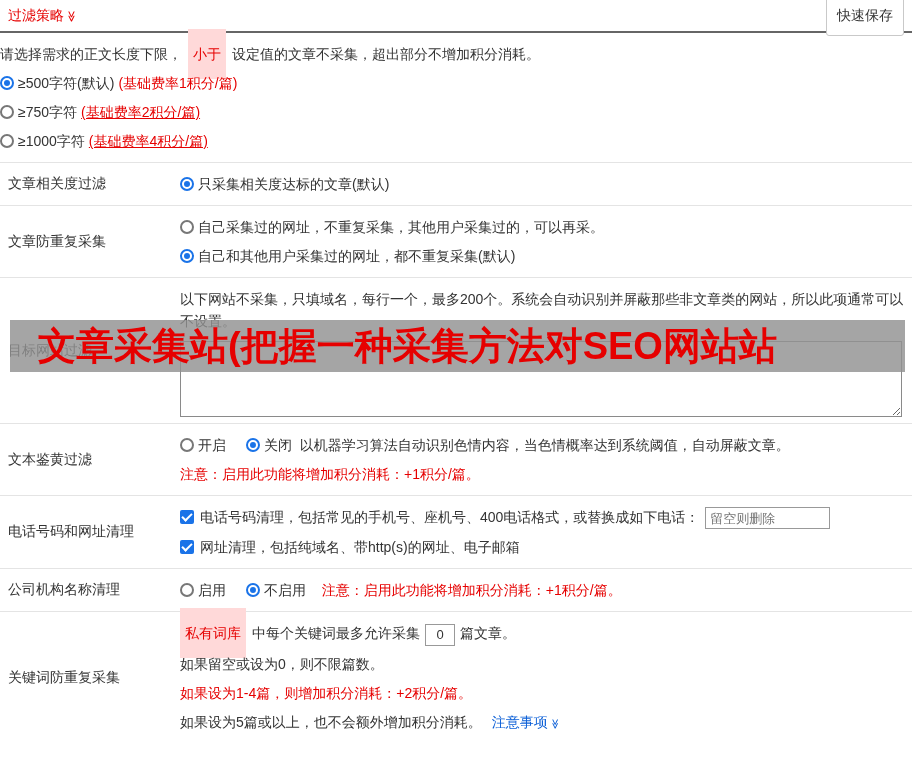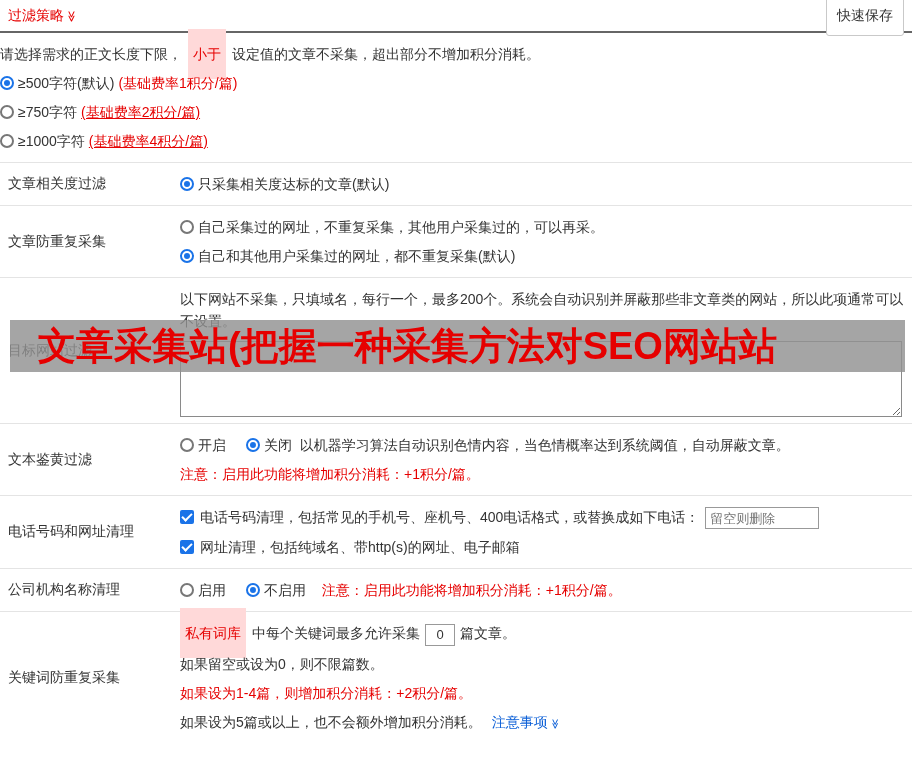--- a/index.html
+++ b/index.html
@@ -50,21 +50,21 @@
     margin-right: 6px; cursor: pointer;
   }
   .checkbox::after {
     content: ""; position: absolute; left: 4px; top: 1px; width: 4px; height: 8px;
     border: solid #fff; border-width: 0 2px 2px 0; transform: rotate(45deg);
   }
   .text-input {
     height: 22px; border: 1px solid #999; font-family: inherit; font-size: 13px;
     padding: 0 4px; color: #333; vertical-align: middle; background: #fff;
   }
-  .phone-input { width: 114px; margin-left: 6px; }
+  .phone-input { width: 125px; margin-left: 6px; }
   .num-input { width: 30px; text-align: center; margin: 0 5px; }
   textarea.blacklist {
     width: calc(100% - 2px); height: 76px; border: 1px solid #8a8a8a;
     margin-top: 2px; font-family: inherit; font-size: 13px; resize: both;
   }
   .blue-link { color: #0b5fd7; margin-left: 10px; cursor: pointer; }
   .blue-link .chev { font-size: 10px; }
   .watermark {
     position: absolute; left: 10px; right: 7px; top: 320px; height: 52px;
     background: rgba(145,145,145,0.82); z-index: 5;

